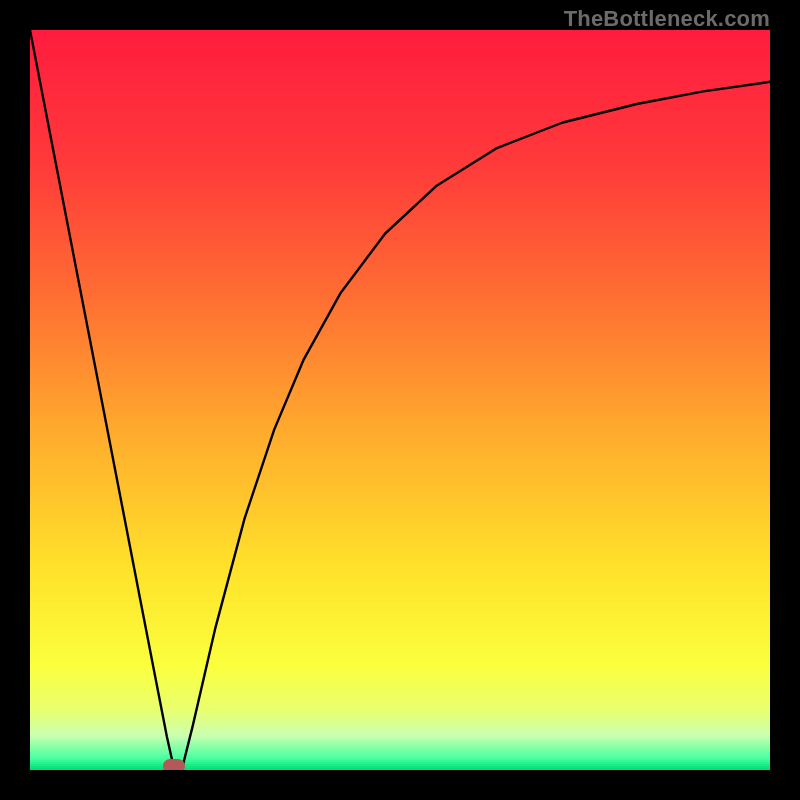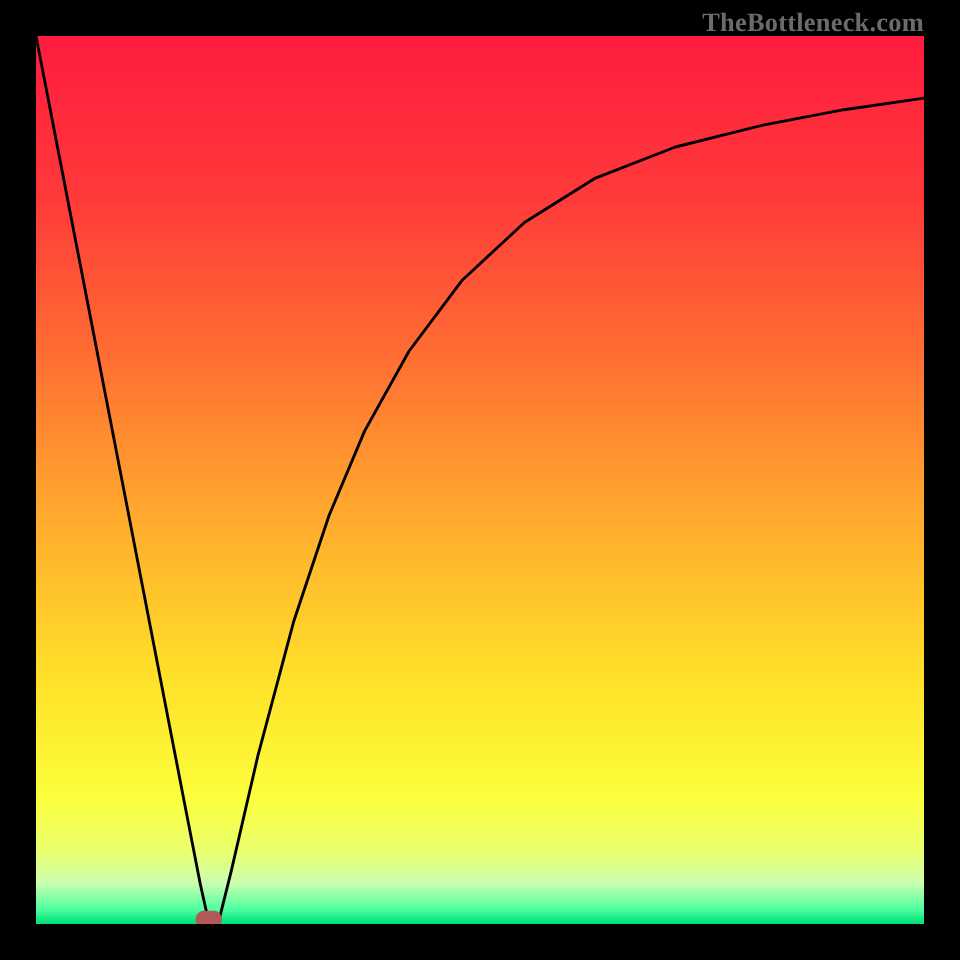--- a/index.html
+++ b/index.html
@@ -23,21 +23,21 @@
     left: 30px;
     top: 30px;
     width: 740px;
     height: 740px;
     overflow: hidden;
   }
   .watermark {
     position: absolute;
     top: 6px;
     right: 30px;
-    font-family: Liberation Serif, serif;
+    font-family: Liberation Sans, sans-serif;
     font-size: 22px;
     color: #6b6b6b;
     font-weight: 600;
     letter-spacing: 0.2px;
   }
   svg {
     display: block;
   }
   .marker {
     position: absolute;

